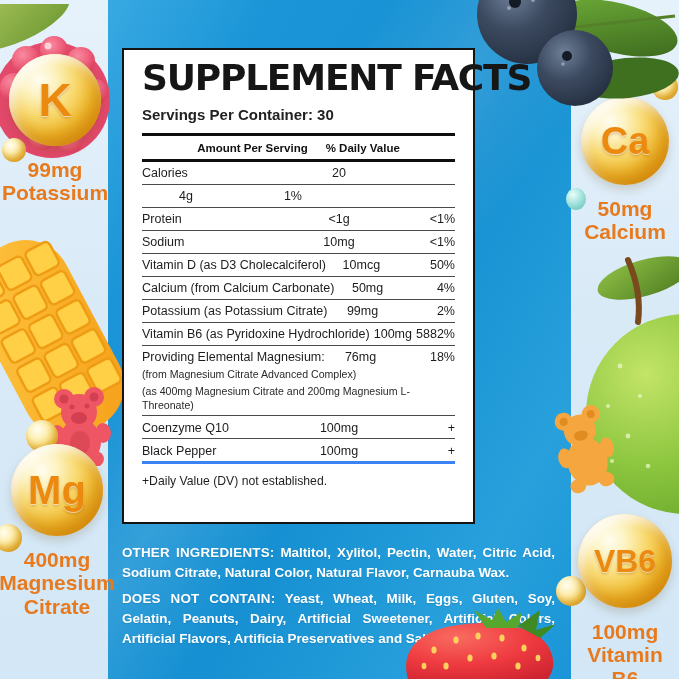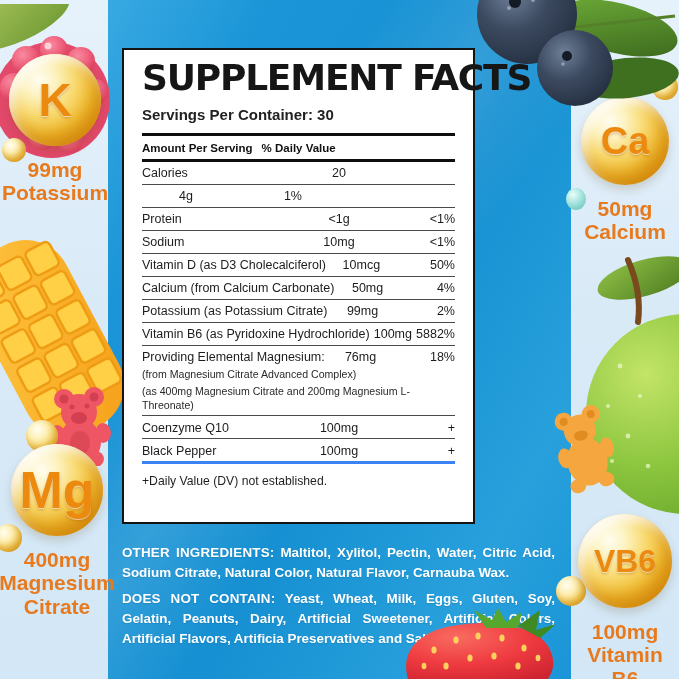--- a/index.html
+++ b/index.html
@@ -24,21 +24,21 @@
     position:absolute;left:122px;top:48px;width:353px;height:476px;
     background:#fff;border:2px solid #141414;padding:10px 18px 8px 18px;color:#1c1c1c;
   }
   .sf-title{
     font-family:"DejaVu Sans","Liberation Sans",sans-serif;
     font-weight:bold;font-size:36px;letter-spacing:-1.2px;line-height:1.02;
     color:#161616;white-space:nowrap;
   }
   .serving{font-size:15px;font-weight:bold;line-height:1.55;margin-top:6px;color:#222;}
   .bar-thick{height:3px;background:#0e0e0e;margin-top:7px;}
-  .t-head{display:flex;justify-content:flex-start;gap:9px;align-items:baseline;
+  .t-head{display:flex;justify-content:center;gap:18px;align-items:baseline;
     font-size:11.5px;font-weight:bold;color:#111;padding:6px 0 5px;}
   .t-head span{white-space:nowrap;}
   .bar-thick2{height:3px;background:#0e0e0e;}
   .t-row{border-bottom:1px solid #4a4a4a;}
   .t-row:last-child{border-bottom:3px solid #3b82f6;}
   .t-main{display:flex;align-items:baseline;padding:4.5px 0 3.5px;}
   .t-name{flex:1;font-size:12.5px;white-space:nowrap;color:#1d1d1d;}
   .t-amount{width:88px;text-align:center;font-size:12.5px;}
   .t-dv{width:72px;text-align:right;font-size:12.5px;}
   .t-sub{font-size:10.6px;color:#2a2a2a;padding:0 0 3px;line-height:1.3;}
@@ -376,21 +376,21 @@
   <div class="badge" style="left:575px;top:97px;width:100px;">
     <div class="bubble" style="width:88px;height:88px;">
       <span style="font-size:38px;">Ca</span>
     </div>
     <div class="amt">50mg</div>
     <div class="nut">Calcium</div>
   </div>
 
   <div class="badge" style="left:1px;top:444px;width:112px;">
     <div class="bubble" style="width:92px;height:92px;">
-      <span style="font-size:52px;">Mg</span>
+      <span style="font-size:40px;">Mg</span>
     </div>
     <div class="amt">400mg</div>
     <div class="nut">Magnesium Citrate</div>
   </div>
 
   <div class="badge" style="left:572px;top:514px;width:106px;">
     <div class="bubble" style="width:94px;height:94px;">
       <span style="font-size:32px;">VB6</span>
     </div>
     <div class="amt">100mg</div>

